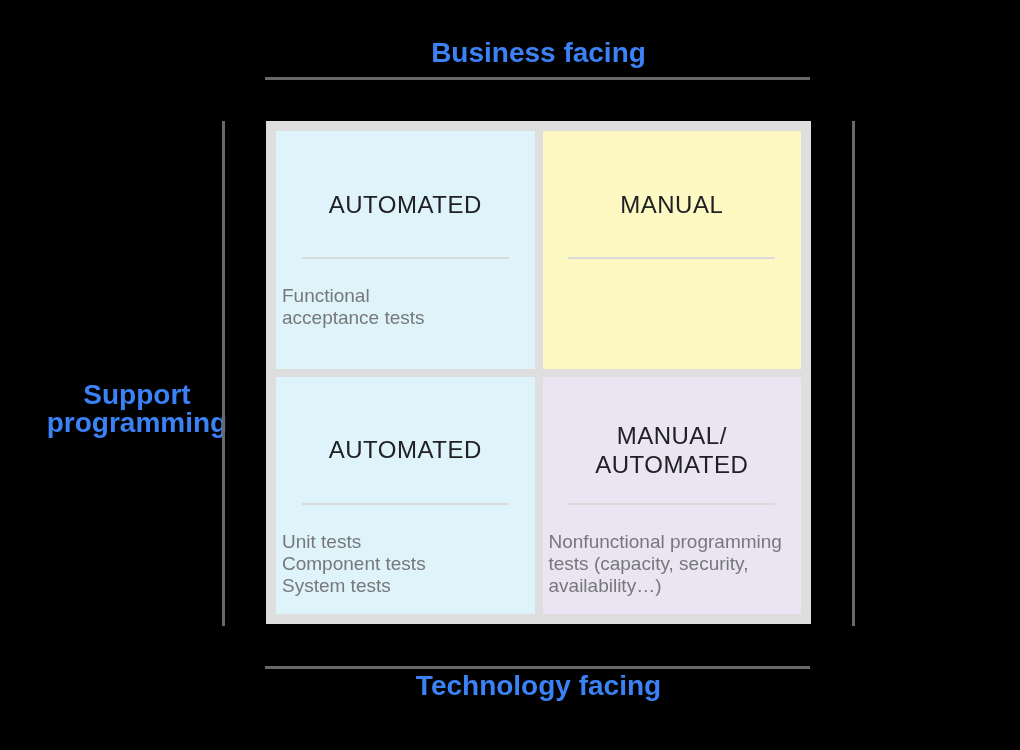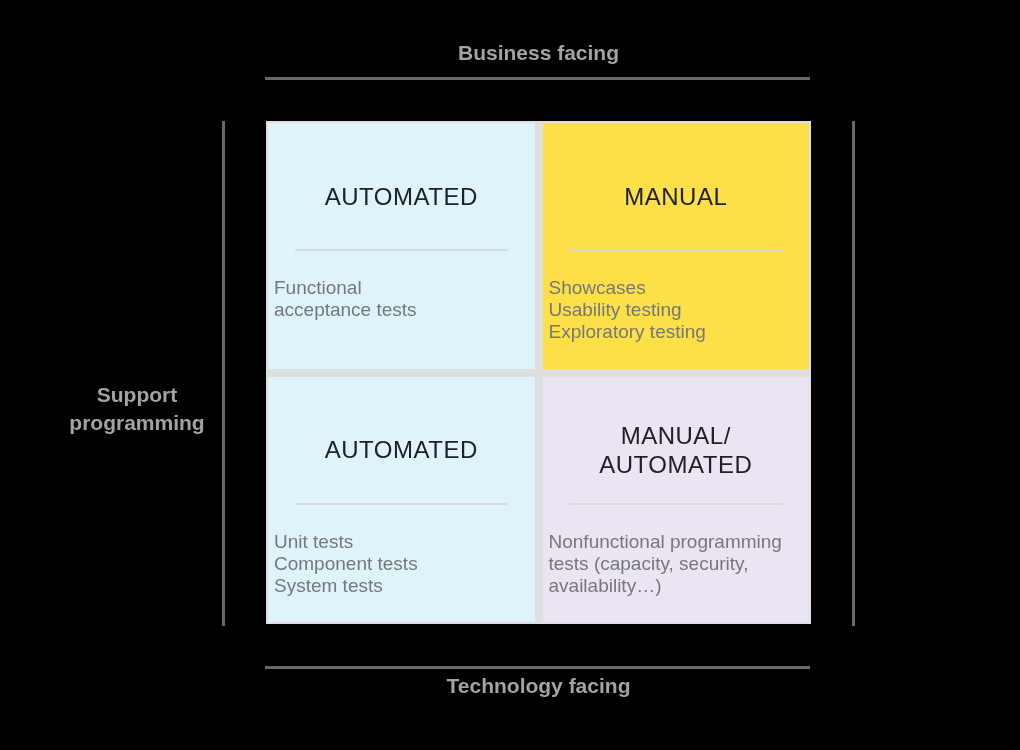--- a/index.html
+++ b/index.html
@@ -12,23 +12,23 @@
     width: 1020px;
     height: 750px;
     background: #000000;
     overflow: hidden;
     font-family: "Liberation Sans", "DejaVu Sans", sans-serif;
   }
 
   
   .axis-label {
     position: absolute;
-    color: #a3a3a3;
+    color: #3b82f6;
     font-weight: 700;
-    font-size: 21px;
+    font-size: 28px;
     line-height: 26px;
     text-align: center;
     white-space: pre-line;
   }
   .axis-label.top    { left: 266px; width: 545px; top: 40px; }
   .axis-label.bottom { left: 266px; width: 545px; top: 657px; margin-top: 16px; }
   .axis-label.left   { left: 27px;  width: 220px; top: 349px; line-height: 28px; margin-top: 32px; }
   .axis-label.right  { left: 798px; width: 220px; top: 349px; line-height: 28px; }
 
   
@@ -48,21 +48,21 @@
     position: absolute;
     left: 266px;
     top: 121px;
     width: 545px;
     height: 503px;
     background: #DEDEDE;
     display: grid;
     grid-template-columns: 1fr 1fr;
     grid-template-rows: 1fr 1fr;
     gap: 8px;
-    padding: 2px;
+    padding: 10px;
     box-sizing: border-box;
   }
   .cell {
     display: flex;
     flex-direction: column;
     align-items: stretch;
     overflow: hidden;
   }
   .q-head {
     height: 126px;
@@ -115,28 +115,25 @@
 
     <div class="cell" style="background: rgb(223, 243, 251);">
       <div class="q-head">
         <div class="q-title">AUTOMATED</div>
       </div>
       <div class="q-divider"></div>
       <div class="q-body">Functional
 acceptance tests</div>
     </div>
 
-    <div class="cell" style="background: #fde047;">
+    <div class="cell" style="background: #fef9c3;">
       <div class="q-head">
         <div class="q-title">MANUAL</div>
       </div>
       <div class="q-divider"></div>
-      <div class="q-body">Showcases
-Usability testing
-Exploratory testing</div>
     </div>
 
     <div class="cell" style="background: rgb(223, 243, 251);">
       <div class="q-head">
         <div class="q-title">AUTOMATED</div>
       </div>
       <div class="q-divider"></div>
       <div class="q-body">Unit tests
 Component tests
 System tests</div>

